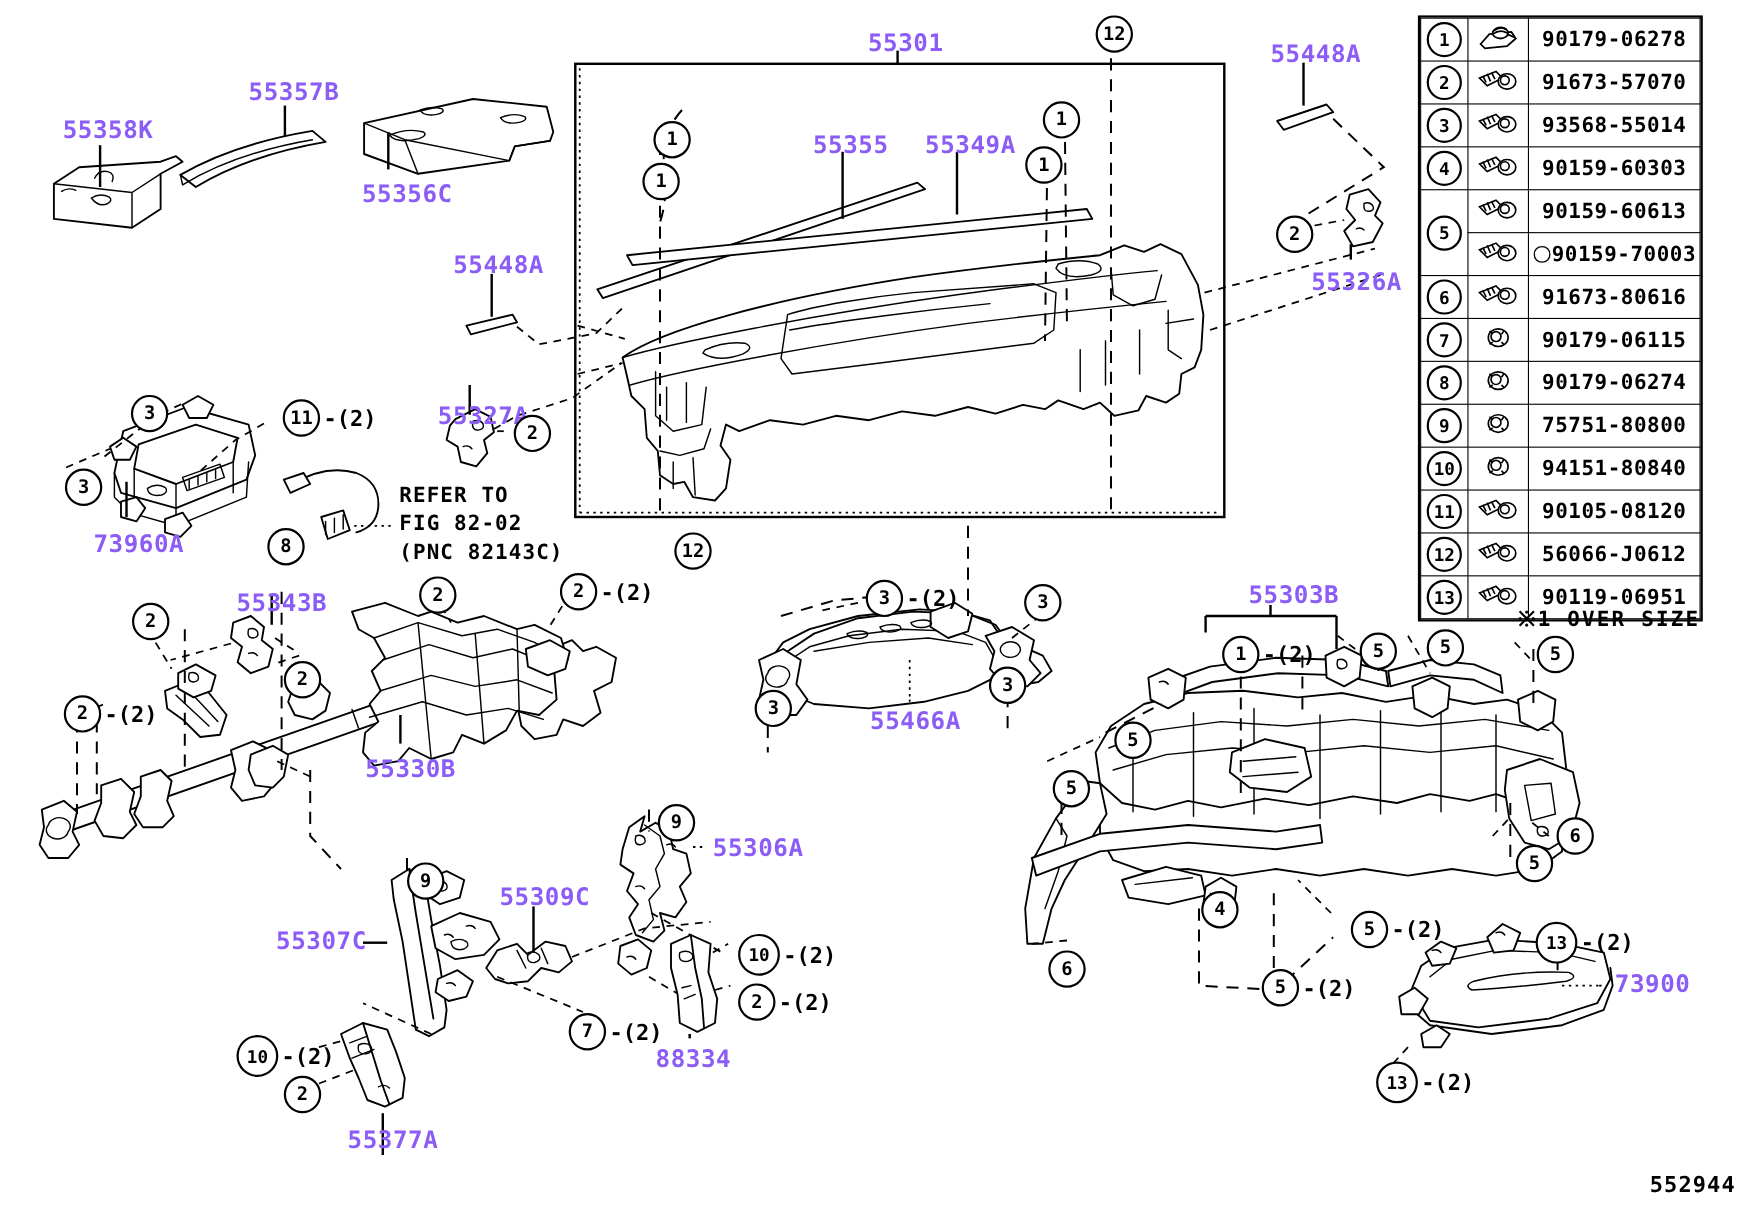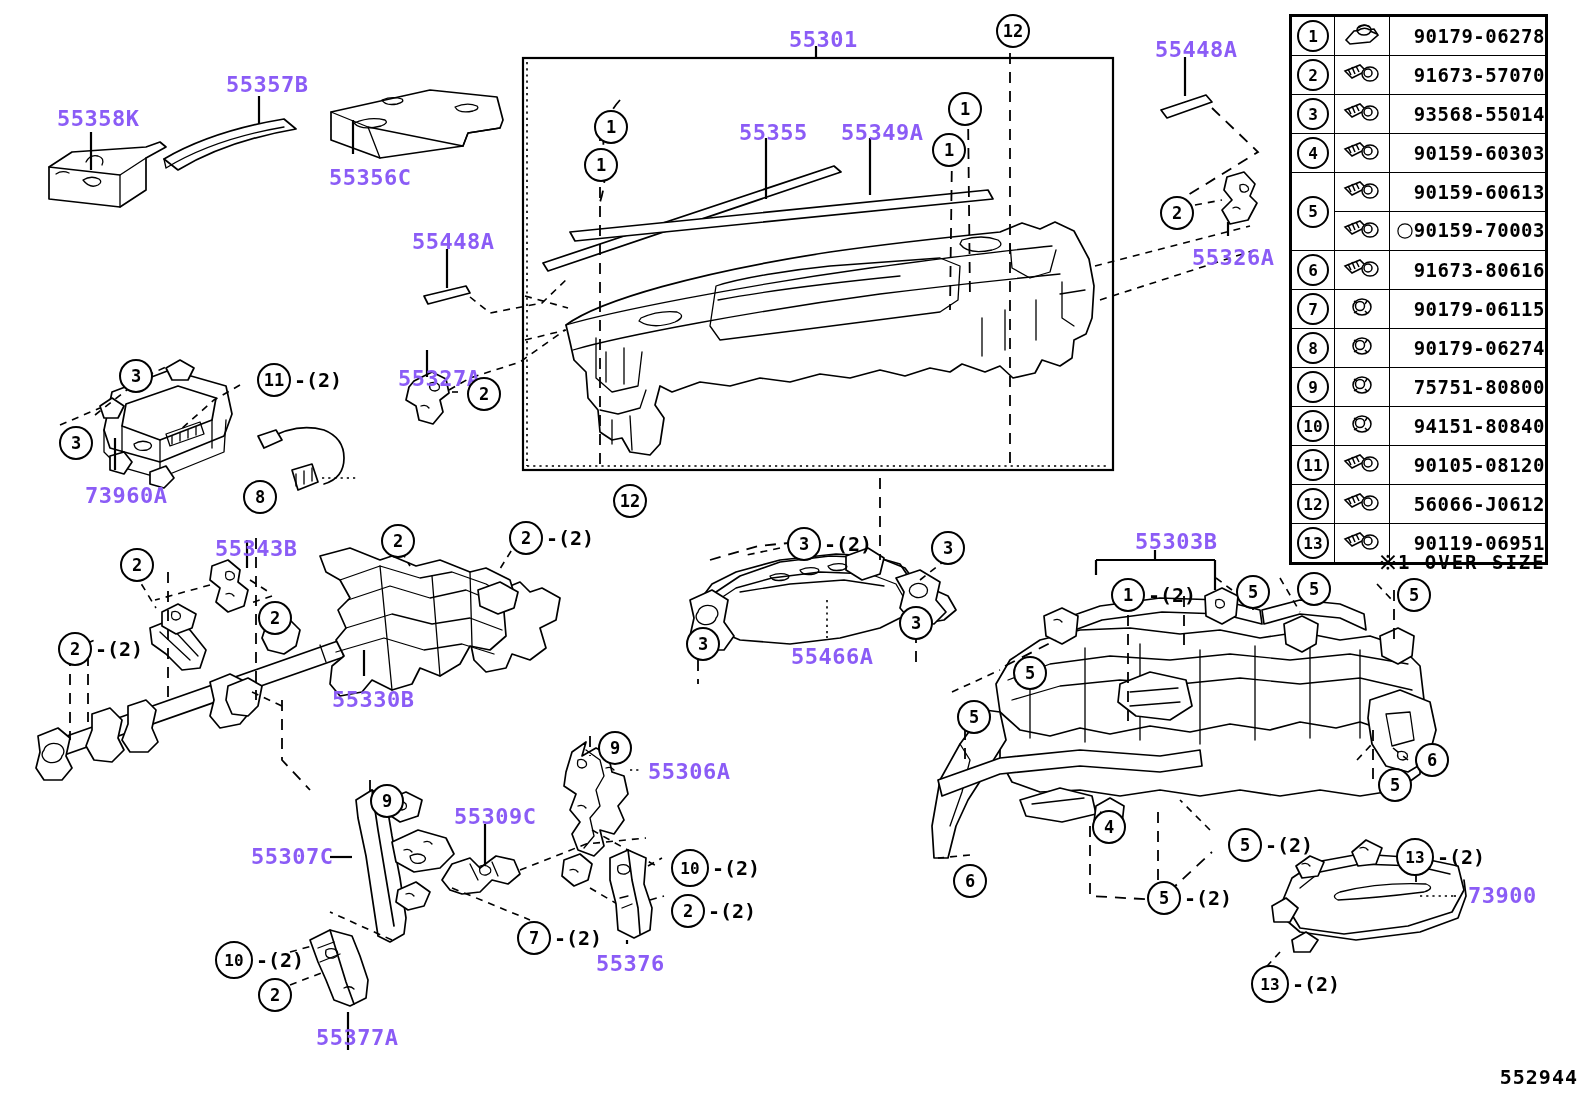--- a/index.html
+++ b/index.html
@@ -19,21 +19,21 @@
         font-family:"DejaVu Sans Mono",monospace;font-size:17px;font-weight:bold;color:#000;}
   .cal .ring.w{width:34px;height:34px;font-size:16px;}
   .cal .qty{font-family:"DejaVu Sans Mono",monospace;font-size:20px;font-weight:bold;color:#000;padding-left:1px;}
   
   #ptable{position:absolute;left:1289px;top:14px;width:255px;border:2.5px solid #000;background:#fff;}
   #ptable table{border-collapse:collapse;width:100%;}
   #ptable td{border:1.6px solid #000;padding:0;height:38px;vertical-align:middle;text-align:center;}
   #ptable td.num{width:42px;}
   #ptable td.ico{width:54px;}
   #ptable td.pn{font-family:"DejaVu Sans Mono",monospace;font-weight:bold;font-size:19px;
-       letter-spacing:0.5px;text-align:right;white-space:nowrap;}
+       letter-spacing:0.5px;text-align:center;white-space:nowrap;}
   #ptable .ring2{width:28px;height:28px;border:2px solid #000;border-radius:50%;
        display:inline-flex;align-items:center;justify-content:center;font-size:16px;font-weight:bold;}
   .ovmark{font-size:17px;}
   #oversize{position:absolute;left:1380px;top:549px;font-family:"DejaVu Sans Mono",monospace;
        font-weight:bold;font-size:19px;letter-spacing:2px;text-align:center;}
 </style>
 </head>
 <body>
 
 <div id="stage">
@@ -418,24 +418,29 @@
 <div class="lbl" style="left:412px;top:231px;">55448A</div>
 <div class="lbl" style="left:398px;top:332px;margin-top:36px;">55327A</div>
 <div class="lbl" style="left:85px;top:485px;">73960A</div>
 <div class="lbl" style="left:215px;top:538px;">55343B</div>
 <div class="lbl" style="left:332px;top:689px;">55330B</div>
 <div class="lbl" style="left:791px;top:646px;">55466A</div>
 <div class="lbl" style="left:1135px;top:531px;">55303B</div>
 <div class="lbl" style="left:648px;top:761px;">55306A</div>
 <div class="lbl" style="left:454px;top:806px;">55309C</div>
 <div class="lbl" style="left:251px;top:846px;">55307C</div>
-<div class="lbl" style="left:596px;top:953px;">55376</div>
+<div class="lbl" style="left:596px;top:953px;">88334</div>
 <div class="lbl" style="left:316px;top:1027px;">55377A</div>
 <div class="lbl" style="left:1468px;top:885px;">73900</div>
 
+<div class="note" style="left:363px;top:437px;">
+  <div>REFER TO</div>
+  <div>FIG 82-02</div>
+  <div>(PNC 82143C)</div>
+</div>
 
 <div class="cal" style="left:594px;top:110px;">
       <div class="ring">1</div>
       <div class="qty"></div>
     </div>
 <div class="cal" style="left:584px;top:148px;">
       <div class="ring">1</div>
       <div class="qty"></div>
     </div>
 <div class="cal" style="left:948px;top:92px;">

